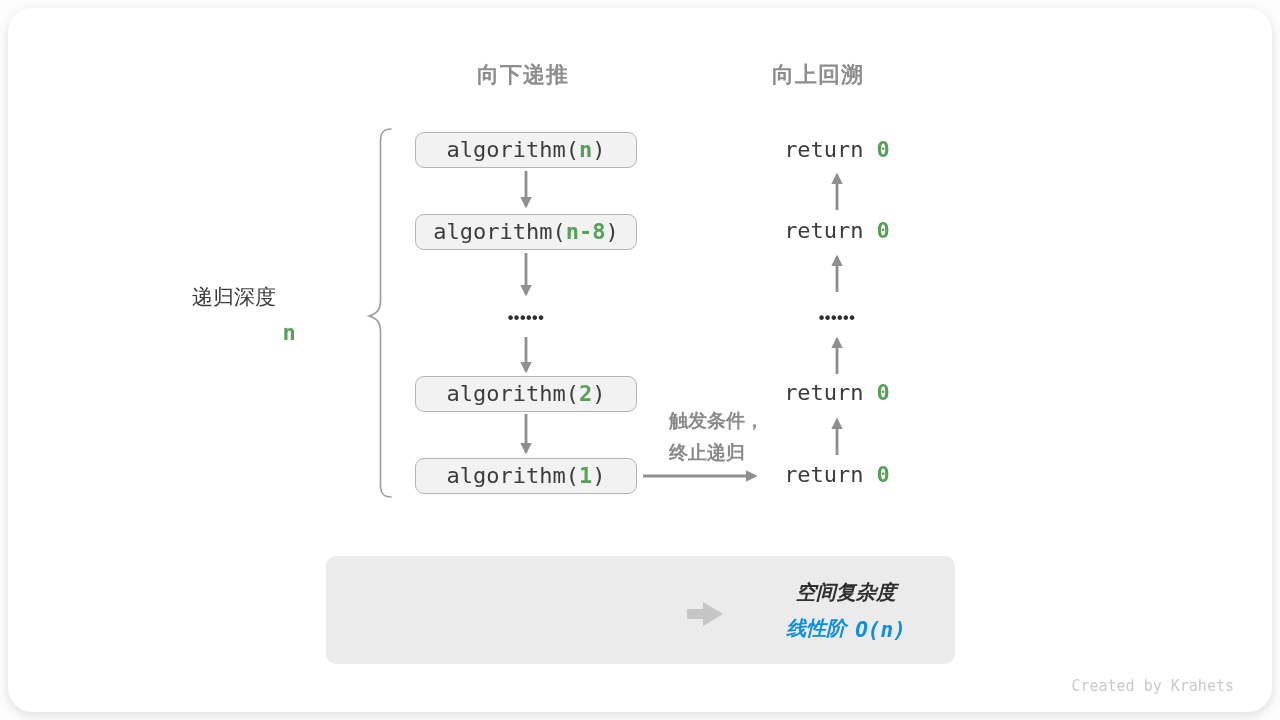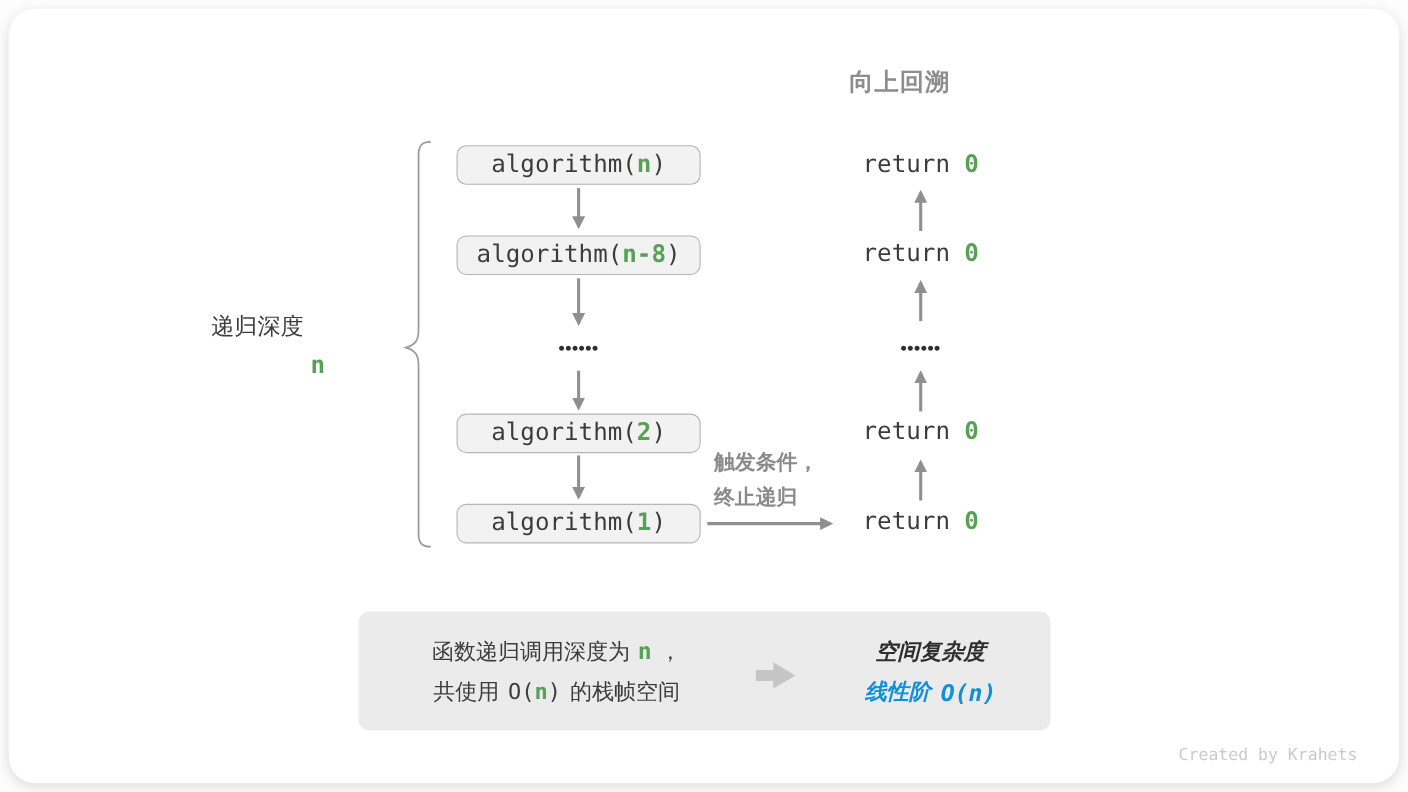--- a/index.html
+++ b/index.html
@@ -12,21 +12,21 @@
   .green{color:#56A156;font-weight:bold;}
   .algo-box{left:415px;width:222px;height:36px;background:#F2F2F2;border:1.6px solid #B5B5B5;border-radius:9px;box-sizing:border-box;
     display:flex;align-items:center;justify-content:center;
     font-family:"DejaVu Sans Mono","Liberation Mono",monospace;font-size:22px;color:#3C3C3C;line-height:32px;}
   .ret{width:200px;display:flex;align-items:center;justify-content:center;
     font-family:"DejaVu Sans Mono","Liberation Mono",monospace;font-size:22px;color:#3C3C3C;line-height:28px;}
   .ret .kw{margin-right:13px;}
   .dots{width:200px;text-align:center;font-size:16px;font-weight:bold;letter-spacing:0.5px;color:#2F2F2F;}
   .depth-label{width:200px;font-size:21px;font-weight:500;color:#3C3C3C;}
   .depth-var{width:200px;text-align:center;font-size:22px;}
-  .note{font-size:19px;font-weight:bold;color:#8A8A8A;line-height:32px;}
+  .note{font-size:19px;font-weight:bold;color:#8A8A8A;line-height:32px;margin-left:20px;}
   .summary-box{left:326px;top:556px;width:629px;height:108px;background:#EBEBEB;border-radius:10px;}
   .sum-left{left:336px;top:556px;width:340px;height:108px;display:flex;flex-direction:column;justify-content:center;align-items:center;gap:9px;
     font-size:20px;font-weight:500;color:#3C3C3C;}
   .sum-left .var{margin:0 7px;font-size:21px;}
   .sum-left .formula{margin:0 8px;font-family:"DejaVu Sans Mono","Liberation Mono",monospace;font-weight:500;}
   .sum-right{left:737px;top:556px;width:218px;height:108px;display:flex;flex-direction:column;justify-content:center;align-items:center;gap:9px;font-style:italic;}
   .sum-title{font-size:20px;font-weight:bold;color:#2F2F2F;}
   .sum-result{font-size:20px;font-weight:bold;color:#1090DB;display:flex;align-items:flex-end;}
   .sum-result .formula{font-family:"DejaVu Sans Mono","Liberation Mono",monospace;font-size:21px;margin-left:9px;}
   .watermark{right:46px;top:677px;font-family:"DejaVu Sans Mono","Liberation Mono",monospace;font-size:15px;color:#CACACA;}
@@ -52,20 +52,21 @@
       <line x1="526" y1="337" x2="526" y2="371" marker-end="url(#ah)"></line>
       <line x1="526" y1="414" x2="526" y2="452" marker-end="url(#ah)"></line>
       <line x1="837" y1="210" x2="837" y2="175" marker-end="url(#ah)"></line>
       <line x1="837" y1="292" x2="837" y2="257" marker-end="url(#ah)"></line>
       <line x1="837" y1="374" x2="837" y2="339" marker-end="url(#ah)"></line>
       <line x1="837" y1="455" x2="837" y2="420" marker-end="url(#ah)"></line>
       <line x1="643" y1="476" x2="755" y2="476" marker-end="url(#ah)"></line>
     </g>
   </svg>
 
+  <div class="abs hdr" style="left:423px;top:60px">向下递推</div>
   <div class="abs hdr" style="left:718px;top:60px">向上回溯</div>
 
   <div class="abs depth-label" style="left:192px;top:283px">递归深度</div>
   <div class="abs depth-var mono green" style="left:189px;top:320px">n</div>
 
   <div class="abs algo-box" style="top:132px">
     <span>algorithm(</span>
       <span class="green">n</span>
       <span>)</span>
   </div>
@@ -103,28 +104,20 @@
     <span class="kw">return</span>
       <span class="green">0</span>
   </div>
 
   <div class="abs note" style="left:649px;top:405px">
     <div>触发条件，</div>
     <div>终止递归</div>
   </div>
 
   <div class="abs summary-box"></div>
-  <div class="abs sum-left">
-    <div>
-      <span>函数递归调用深度为</span><span class="var mono green">n</span><span>，</span>
-    </div>
-    <div>
-      <span>共使用</span><span class="formula"><span>O(</span><span class="green">n</span><span>)</span></span><span>的栈帧空间</span>
-    </div>
-  </div>
 
   <svg class="abs" style="left:687px;top:602px" width="37" height="24" viewBox="0 0 37 24">
     <polygon points="0,7 16,7 16,0 36,12 16,24 16,17 0,17" fill="#C5C5C5"></polygon>
   </svg>
 
   <div class="abs sum-right">
     <div class="sum-title">空间复杂度</div>
     <div class="sum-result">
       <span>线性阶</span>
       <span class="formula">O(n)</span>

